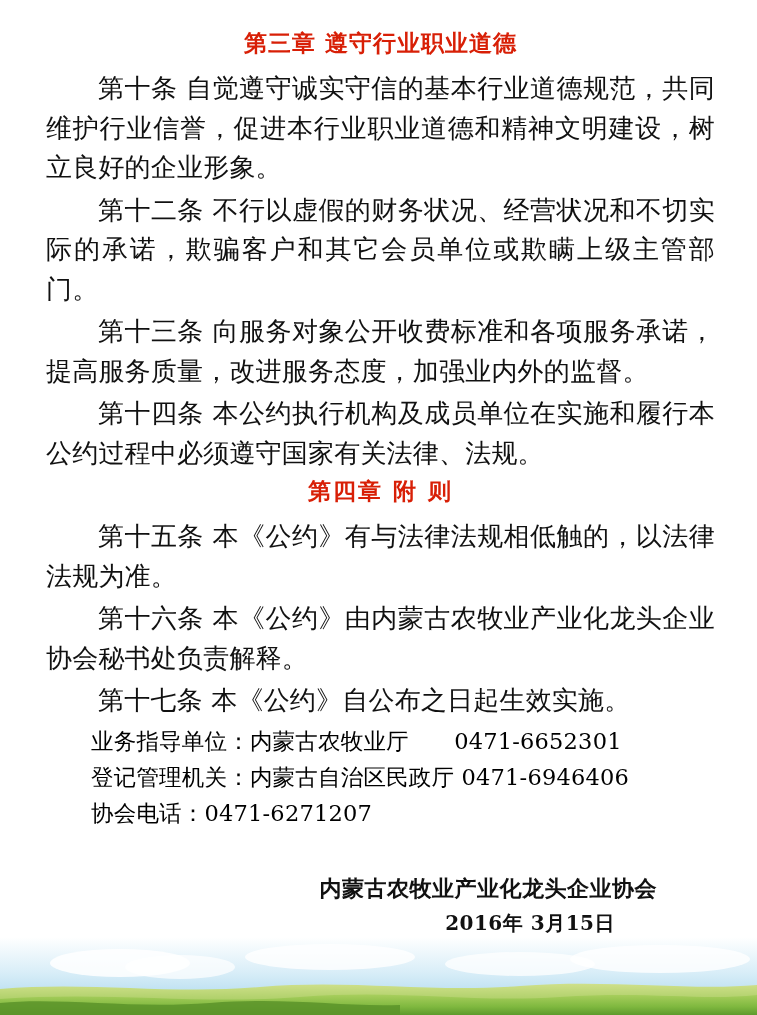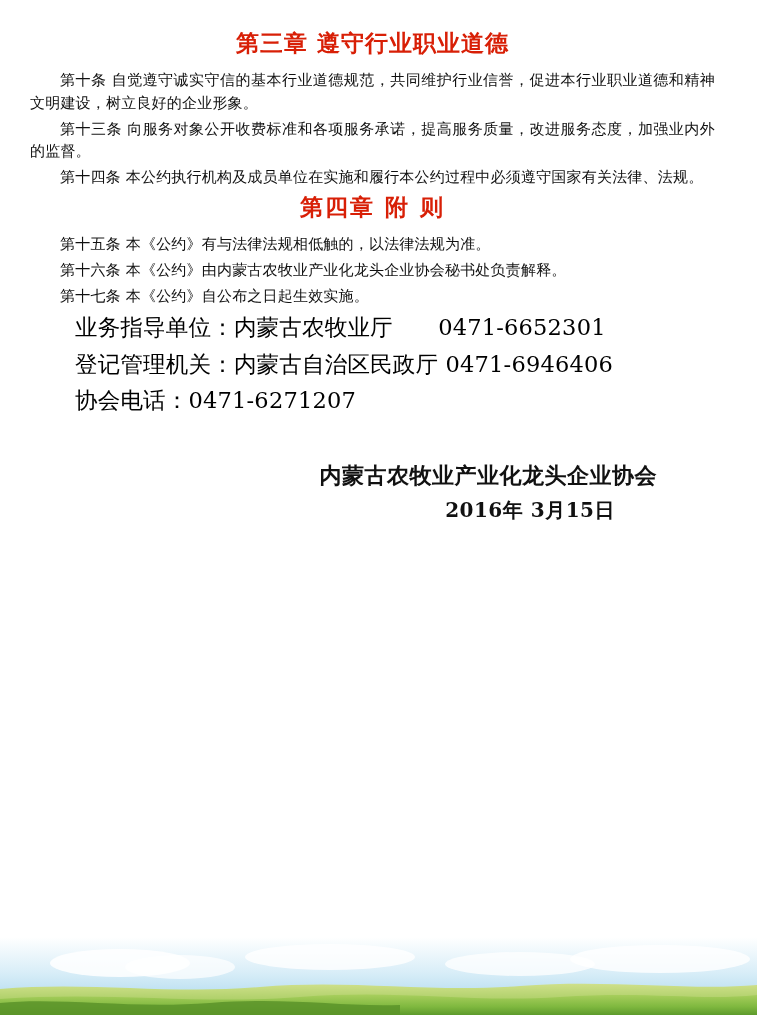--- a/index.html
+++ b/index.html
@@ -19,21 +19,21 @@
     position: relative;
     width: 757px;
     height: 1015px;
     box-sizing: border-box;
     overflow: hidden;
   }
 
   .content {
     position: relative;
     z-index: 3;
-    padding: 22px 42px 0 30px;
+    padding: 22px 42px 0 46px;
   }
 
   .chapter-heading {
     text-align: center;
     color: #d81f06;
     font-weight: bold;
     font-size: 23px;
     letter-spacing: 1px;
     margin: 6px 0 10px 0;
     font-family: "DejaVu Sans", "Liberation Sans", sans-serif;
@@ -43,21 +43,21 @@
     text-align: center;
     color: #d81f06;
     font-weight: bold;
     font-size: 23px;
     letter-spacing: 2px;
     margin: 0 0 10px 0;
     font-family: "DejaVu Sans", "Liberation Sans", sans-serif;
   }
 
   p.article {
-    font-size: 15px;
+    font-size: 26px;
     line-height: 1.52;
     margin: 0 0 3px 0;
     text-indent: 2em;
     color: #111111;
     text-align: justify;
     letter-spacing: 0.2px;
   }
 
   p.contact {
     font-size: 22.5px;
@@ -105,20 +105,21 @@
 </head>
 <body>
 
 <div class="page">
 
   <div class="content">
 
     <div class="chapter-heading">第三章  遵守行业职业道德</div>
 
     <p class="article">第十条 自觉遵守诚实守信的基本行业道德规范，共同维护行业信誉，促进本行业职业道德和精神文明建设，树立良好的企业形象。</p>
+    <p class="article">第十二条 不行以虚假的财务状况、经营状况和不切实际的承诺，欺骗客户和其它会员单位或欺瞒上级主管部门。</p>
     <p class="article">第十三条 向服务对象公开收费标准和各项服务承诺，提高服务质量，改进服务态度，加强业内外的监督。</p>
     <p class="article">第十四条  本公约执行机构及成员单位在实施和履行本公约过程中必须遵守国家有关法律、法规。</p>
 
     <div class="chapter-heading-2">第四章  附  则</div>
 
     <p class="article">第十五条 本《公约》有与法律法规相低触的，以法律法规为准。</p>
     <p class="article">第十六条 本《公约》由内蒙古农牧业产业化龙头企业协会秘书处负责解释。</p>
     <p class="article">第十七条 本《公约》自公布之日起生效实施。</p>
 
     <p class="contact">业务指导单位：内蒙古农牧业厅　　0471-6652301</p>

